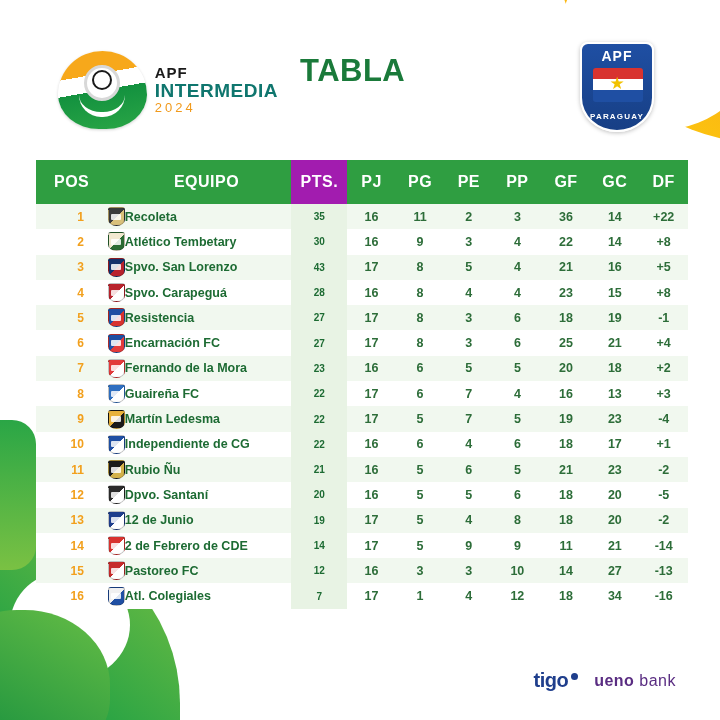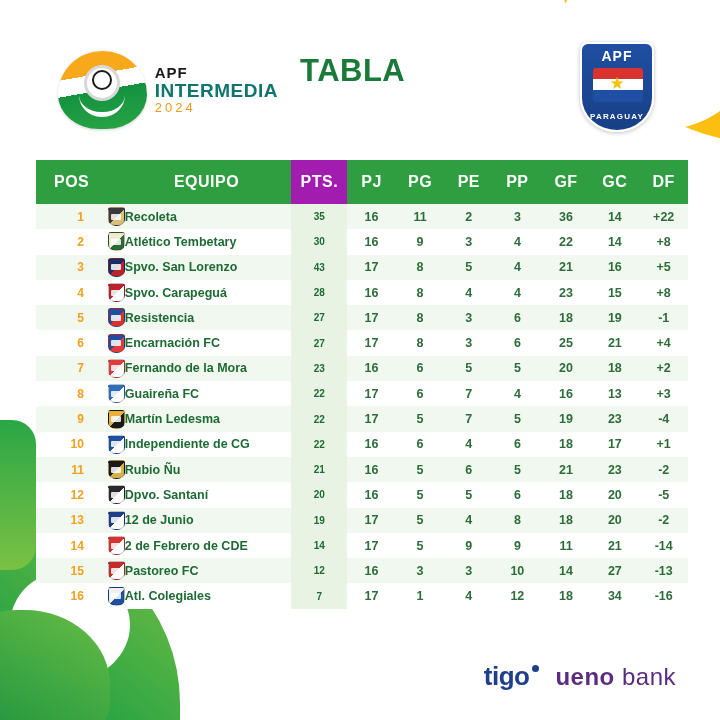--- a/index.html
+++ b/index.html
@@ -197,29 +197,29 @@
     background: rgba(255,255,255,.85);
     border-radius: 1px;
   }
 
   
   .footer {
     position: absolute; right: 44px; bottom: 28px;
     display: flex; align-items: center; gap: 26px;
   }
   .tigo {
-    color: #1f3e8c; font-size: 26px; font-weight: bold; letter-spacing: -.5px;
+    color: #1f3e8c; font-size: 20px; font-weight: bold; letter-spacing: -.5px;
     position: relative;
   }
   .tigo .dot {
     position: absolute; right: -10px; top: 4px;
     width: 7px; height: 7px; border-radius: 50%; background: #1f3e8c;
   }
   .ueno {
-    color: #5a2d82; font-size: 24px; letter-spacing: .5px;
+    color: #5a2d82; font-size: 16px; letter-spacing: .5px;
   }
   .ueno b { font-weight: bold; }
 </style>
 </head>
 <body>
 
 <div class="page">
 
   <div class="blob-tr3"></div>
   <div class="blob-tr2"></div>

